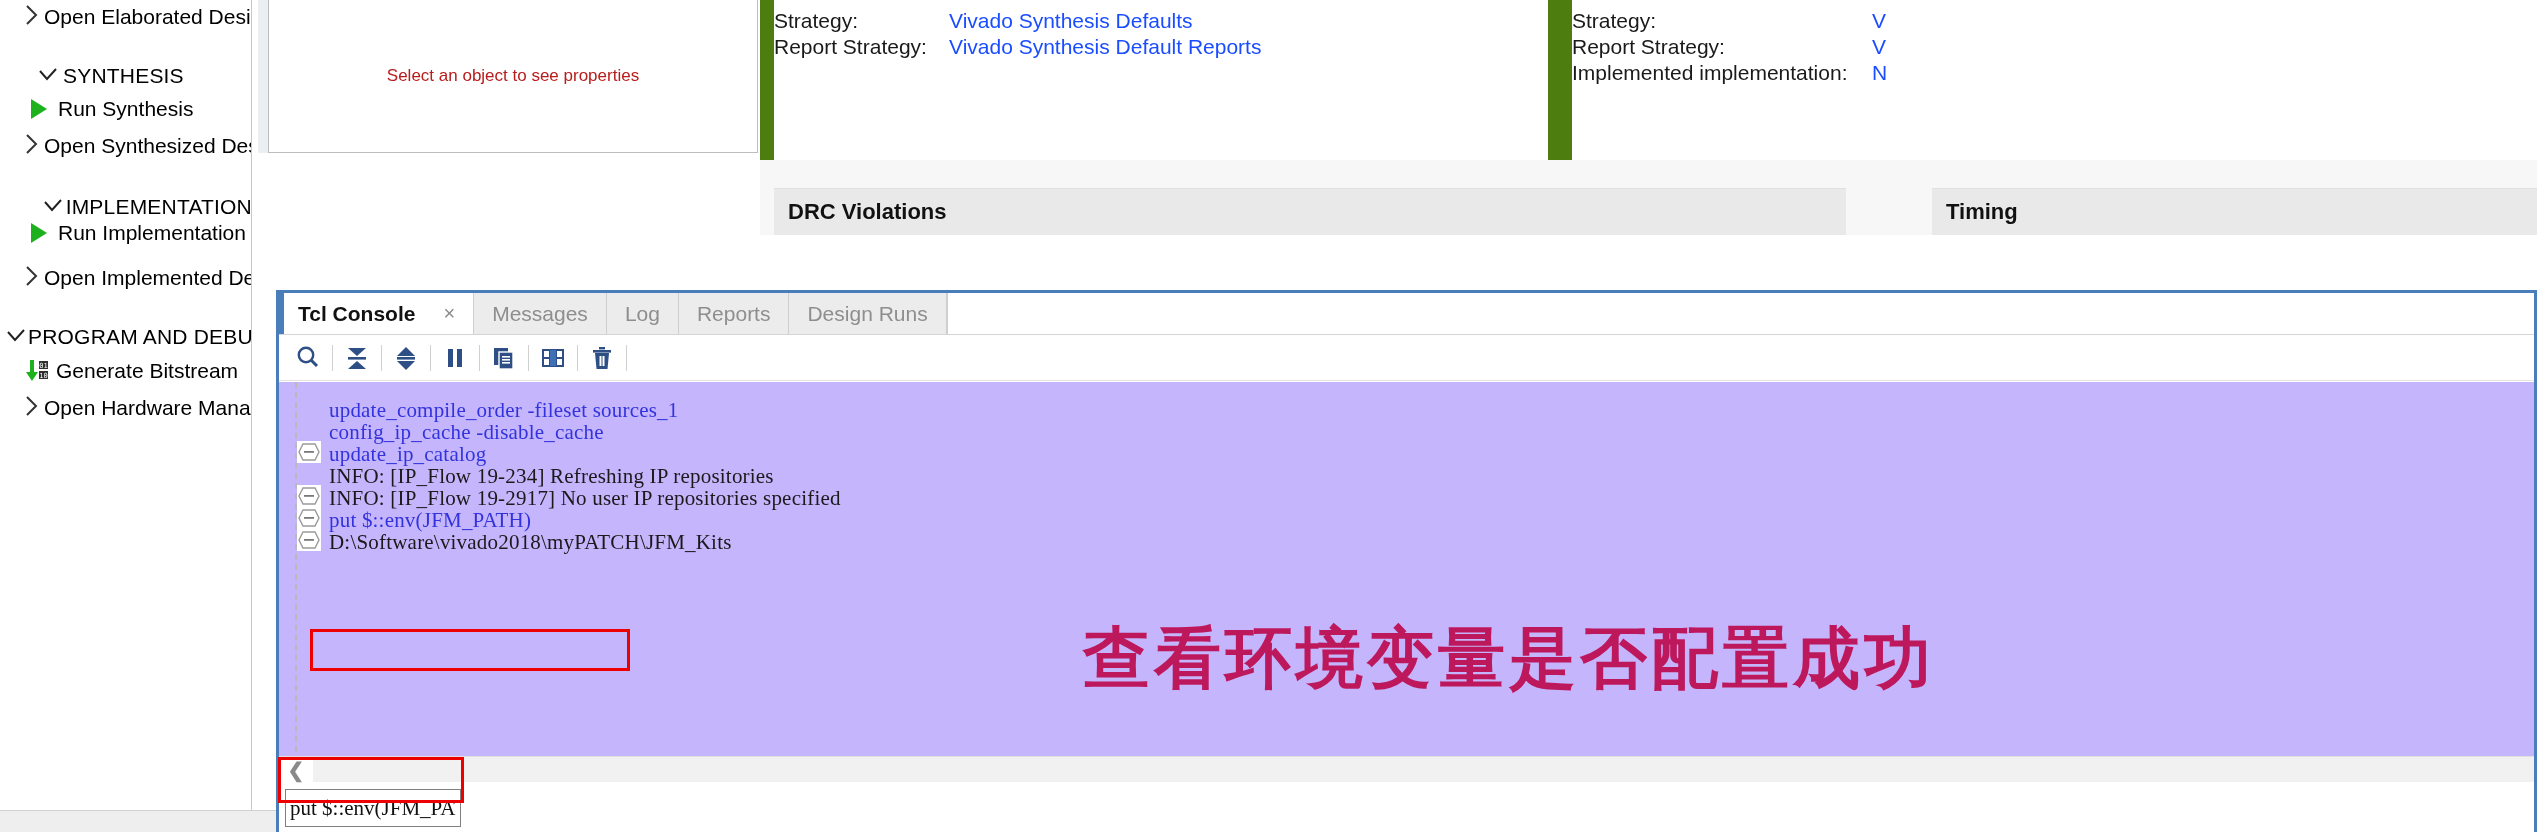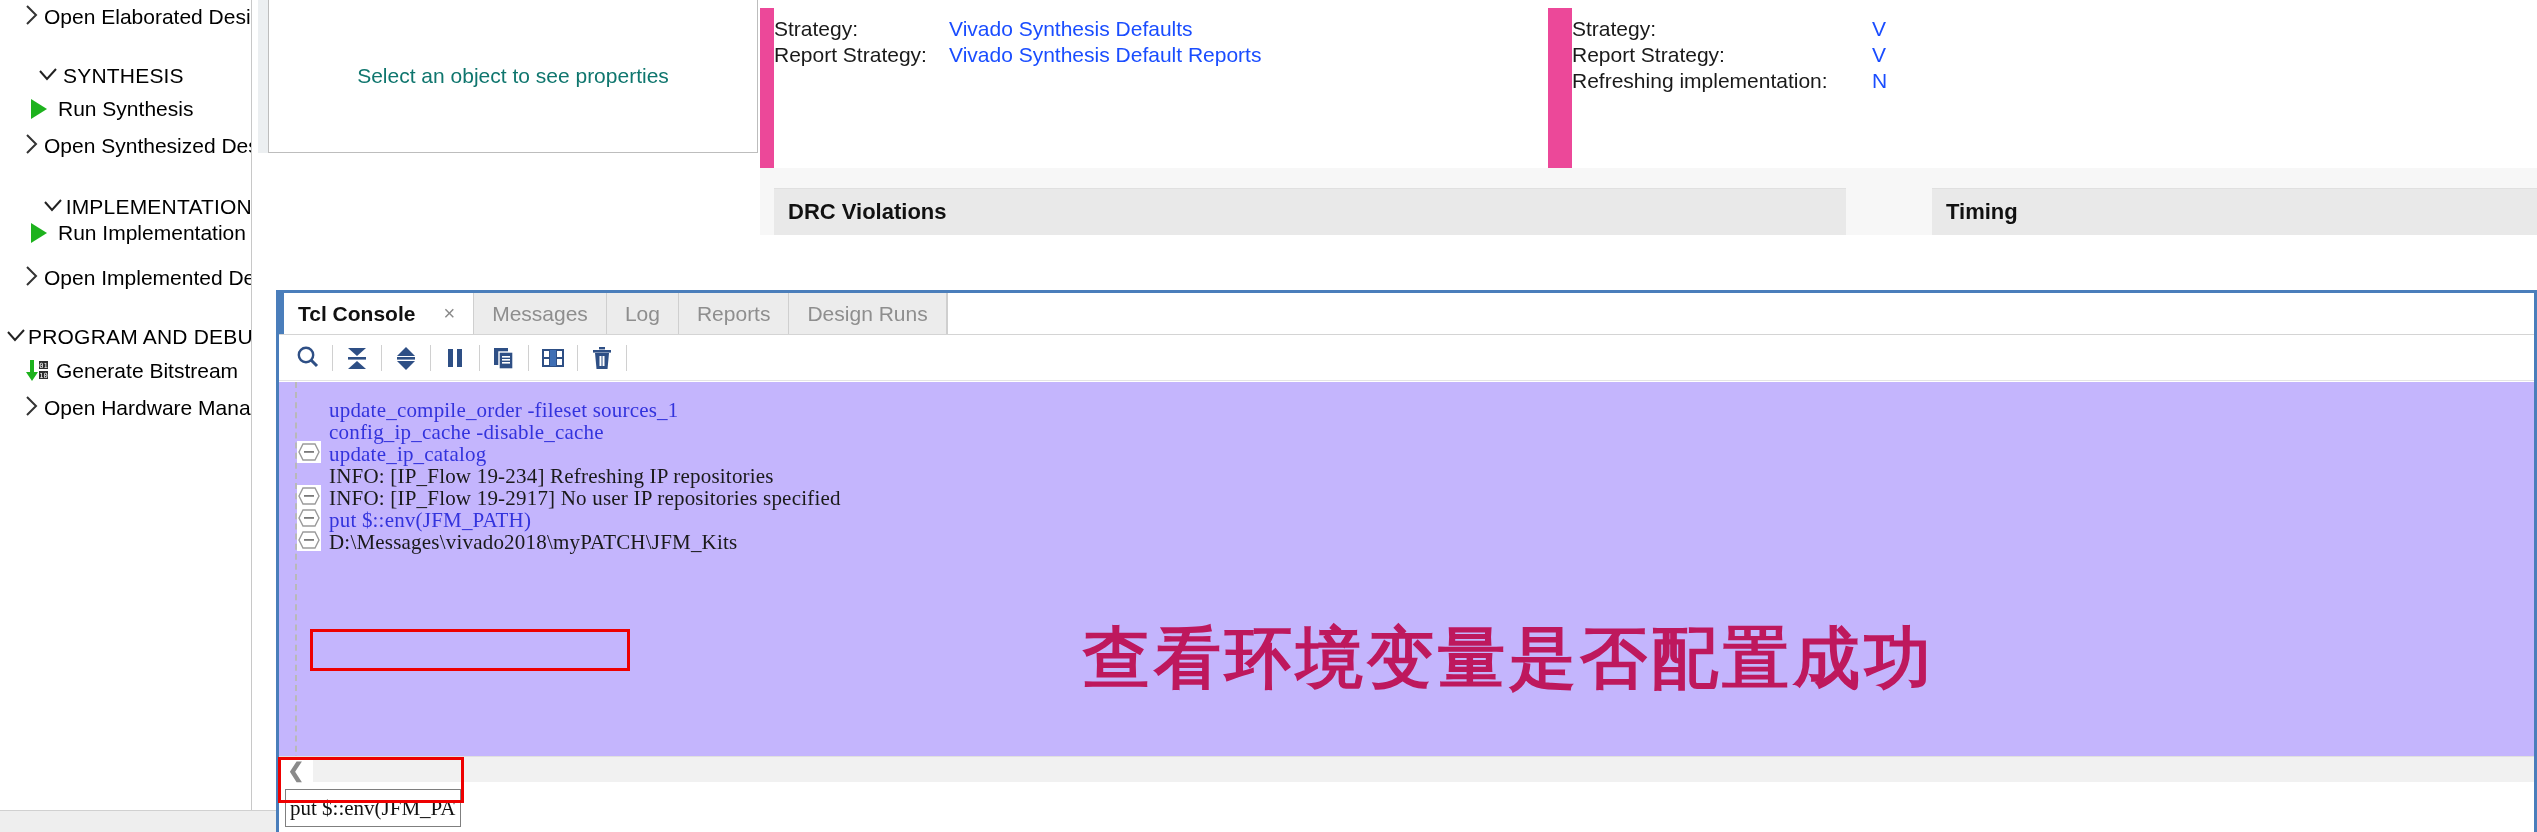--- a/index.html
+++ b/index.html
@@ -64,28 +64,28 @@
     border-top: none;
   }
   #props-gutter {
     position: absolute; left: 258px; top: 0;
     width: 10px; height: 153px;
     background: #eceff1;
   }
   #props-placeholder {
     position: absolute; left: 0; top: 0; right: 0; bottom: 0;
     display: flex; align-items: center; justify-content: center;
-    color: #0f766e; font-size: 21px;
+    color: #b91c1c; font-size: 17px;
   }
 
   
   #summary-area {
-    position: absolute; left: 760px; top: 8px;
+    position: absolute; left: 760px; top: 0;
     width: 1777px; height: 160px;
-    background: #ec4899;
+    background: #4d7c0f;
   }
   .sum-card {
     position: absolute; top: 0; height: 160px;
     background: #ffffff;
   }
   #sum-synth { left: 14px; width: 774px; }
   #sum-impl  { left: 812px; width: 965px; }
 
   .sum-rows { position: absolute; left: 0; top: 0; }
   .sum-row {
@@ -367,21 +367,21 @@
       <div class="sum-rows" id="impl-rows">
           <div class="sum-row" style="top: 6px; left: 0px;">
             <span class="sum-key" style="display: inline-block; width: 300px;">Strategy:</span>
             <span class="sum-val">V</span>
           </div>
           <div class="sum-row" style="top: 32px; left: 0px;">
             <span class="sum-key" style="display: inline-block; width: 300px;">Report Strategy:</span>
             <span class="sum-val">V</span>
           </div>
           <div class="sum-row" style="top: 58px; left: 0px;">
-            <span class="sum-key" style="display: inline-block; width: 300px;">Refreshing implementation:</span>
+            <span class="sum-key" style="display: inline-block; width: 300px;">Implemented implementation:</span>
             <span class="sum-val">N</span>
           </div>
         </div>
     </div>
   </div>
   <div class="sec-header" id="drc-header">DRC Violations</div>
   <div id="drc-gap"></div>
   <div class="sec-header" id="timing-header">Timing</div>
 
   <div id="console-panel">
@@ -501,21 +501,21 @@
               </svg>
             </div>
           </div>
         <div id="out-lines">
             <div class="out-line cmd" style="top: 16px;">update_compile_order -fileset sources_1</div>
             <div class="out-line cmd" style="top: 38px;">config_ip_cache -disable_cache</div>
             <div class="out-line cmd" style="top: 60px;">update_ip_catalog</div>
             <div class="out-line info" style="top: 82px;">INFO: [IP_Flow 19-234] Refreshing IP repositories</div>
             <div class="out-line info" style="top: 104px;">INFO: [IP_Flow 19-2917] No user IP repositories specified</div>
             <div class="out-line cmd" style="top: 126px;">put $::env(JFM_PATH)</div>
-            <div class="out-line result" style="top: 148px;">D:\Messages\vivado2018\myPATCH\JFM_Kits</div>
+            <div class="out-line result" style="top: 148px;">D:\Software\vivado2018\myPATCH\JFM_Kits</div>
           </div>
       </div>
 
       <div id="hscroll">
         <div id="hscroll-thumb">❮</div>
       </div>
 
       <div id="console-input-wrap">
         <input id="console-input" type="text" value="put $::env(JFM_PATH)" style="">
       </div>

